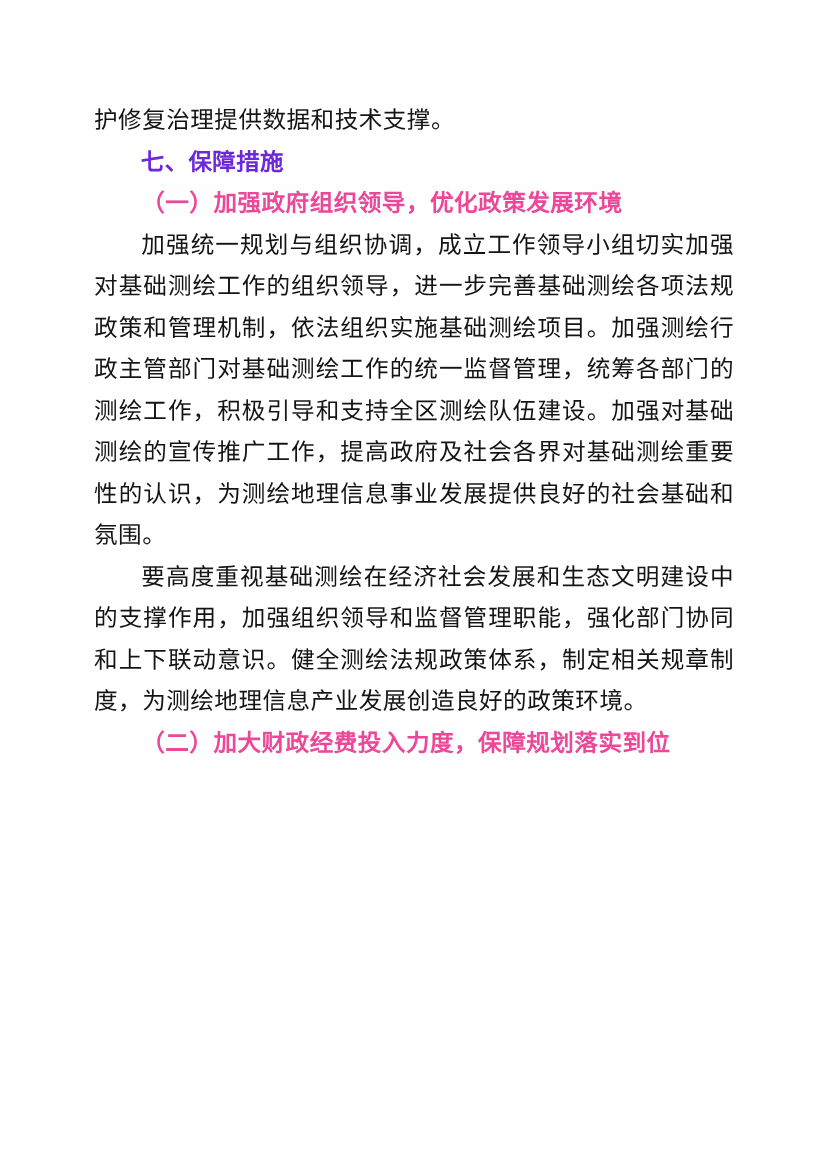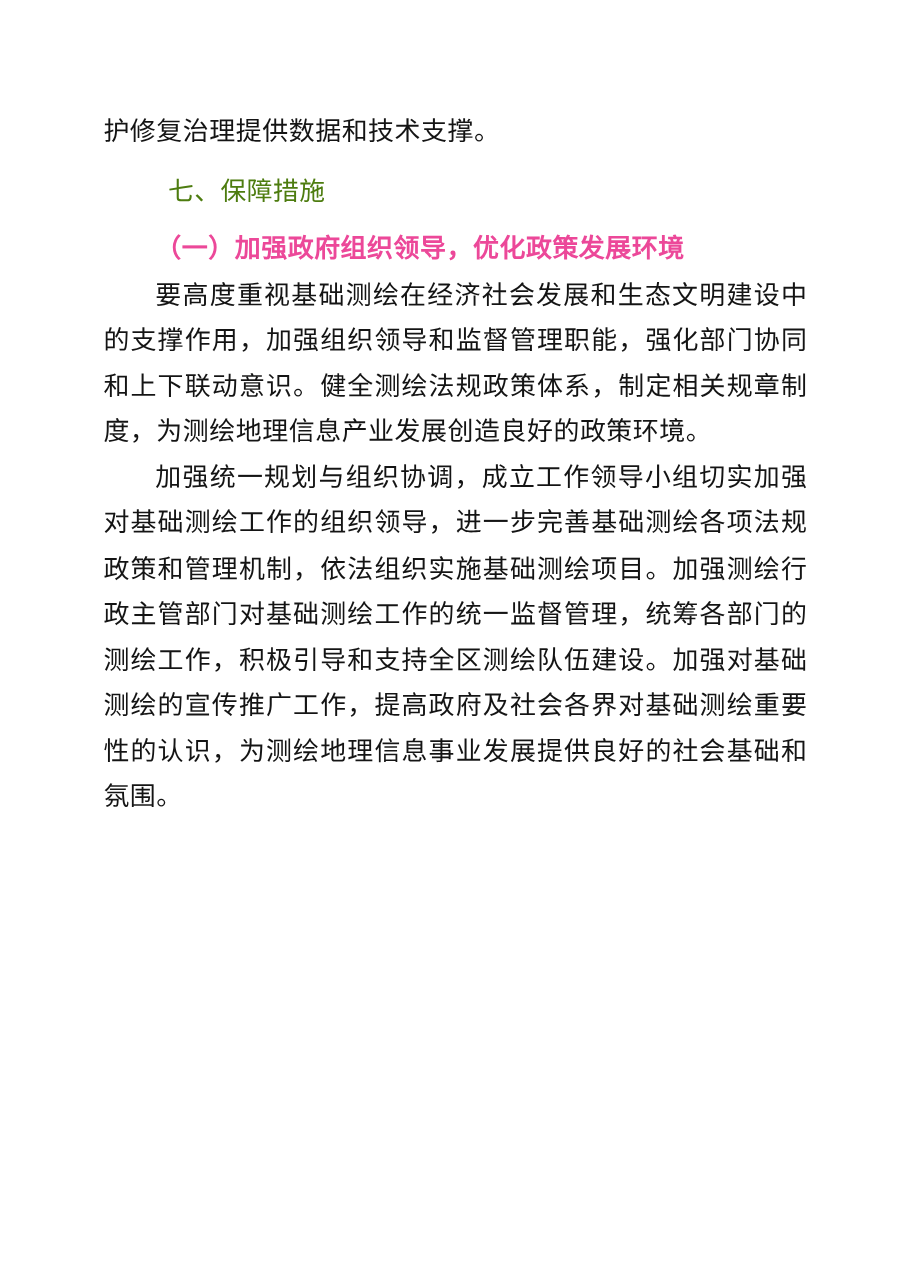--- a/index.html
+++ b/index.html
@@ -50,25 +50,25 @@
   
   .para.runon {
     text-indent: 0;
   }
 
   
   .section-heading {
     font-family: "Liberation Sans", "DejaVu Sans", sans-serif;
     font-size: 23.4px;
     line-height: 41.5px;
-    font-weight: normal;
+    font-weight: bold;
     text-indent: 2em;
     letter-spacing: 0.02em;
-    margin: 12px;
-    color: #4d7c0f;
+    margin: 0;
+    color: #6d28d9;
   }
 
   
   .sub-heading {
     font-family: "Liberation Serif", "DejaVu Serif", serif;
     font-size: 23.6px;
     line-height: 41.5px;
     font-weight: 600;
     text-indent: 2em;
     letter-spacing: 0.02em;
@@ -96,23 +96,24 @@
 <div class="page">
 
   <div class="content">
 
     <p class="para runon">护修复治理提供数据和技术支撑。</p>
 
     <h2 class="section-heading">七、保障措施</h2>
 
     <h3 class="sub-heading">（一）加强政府组织领导，优化政策发展环境</h3>
 
+    <p class="para indent">加强统一规划与组织协调，成立工作领导小组切实加强对基础测绘工作的组织领导，进一步完善基础测绘各项法规政策和管理机制，依法组织实施基础测绘项目。加强测绘行政主管部门对基础测绘工作的统一监督管理，统筹各部门的测绘工作，积极引导和支持全区测绘队伍建设。加强对基础测绘的宣传推广工作，提高政府及社会各界对基础测绘重要性的认识，为测绘地理信息事业发展提供良好的社会基础和氛围。</p>
+
     <p class="para indent">要高度重视基础测绘在经济社会发展和生态文明建设中的支撑作用，加强组织领导和监督管理职能，强化部门协同和上下联动意识。健全测绘法规政策体系，制定相关规章制度，为测绘地理信息产业发展创造良好的政策环境。</p>
 
-    <p class="para indent">加强统一规划与组织协调，成立工作领导小组切实加强对基础测绘工作的组织领导，进一步完善基础测绘各项法规政策和管理机制，依法组织实施基础测绘项目。加强测绘行政主管部门对基础测绘工作的统一监督管理，统筹各部门的测绘工作，积极引导和支持全区测绘队伍建设。加强对基础测绘的宣传推广工作，提高政府及社会各界对基础测绘重要性的认识，为测绘地理信息事业发展提供良好的社会基础和氛围。</p>
-
+    <h3 class="sub-heading">（二）加大财政经费投入力度，保障规划落实到位</h3>
 
 
   </div>
 
   <div class="page-number">19</div>
 
 </div>
 
 </body></html>

